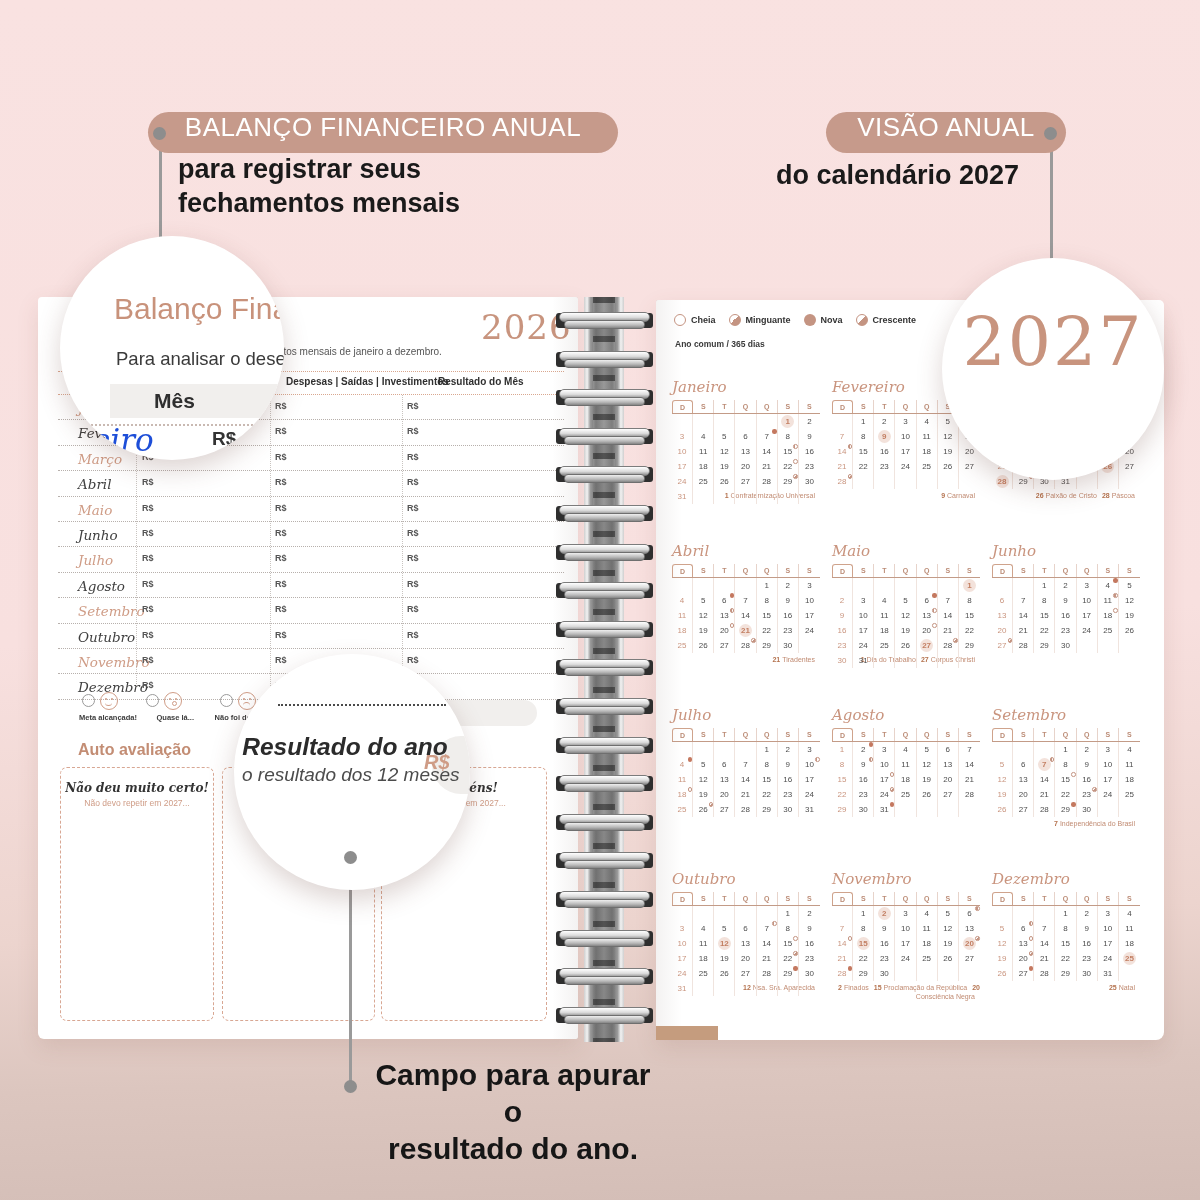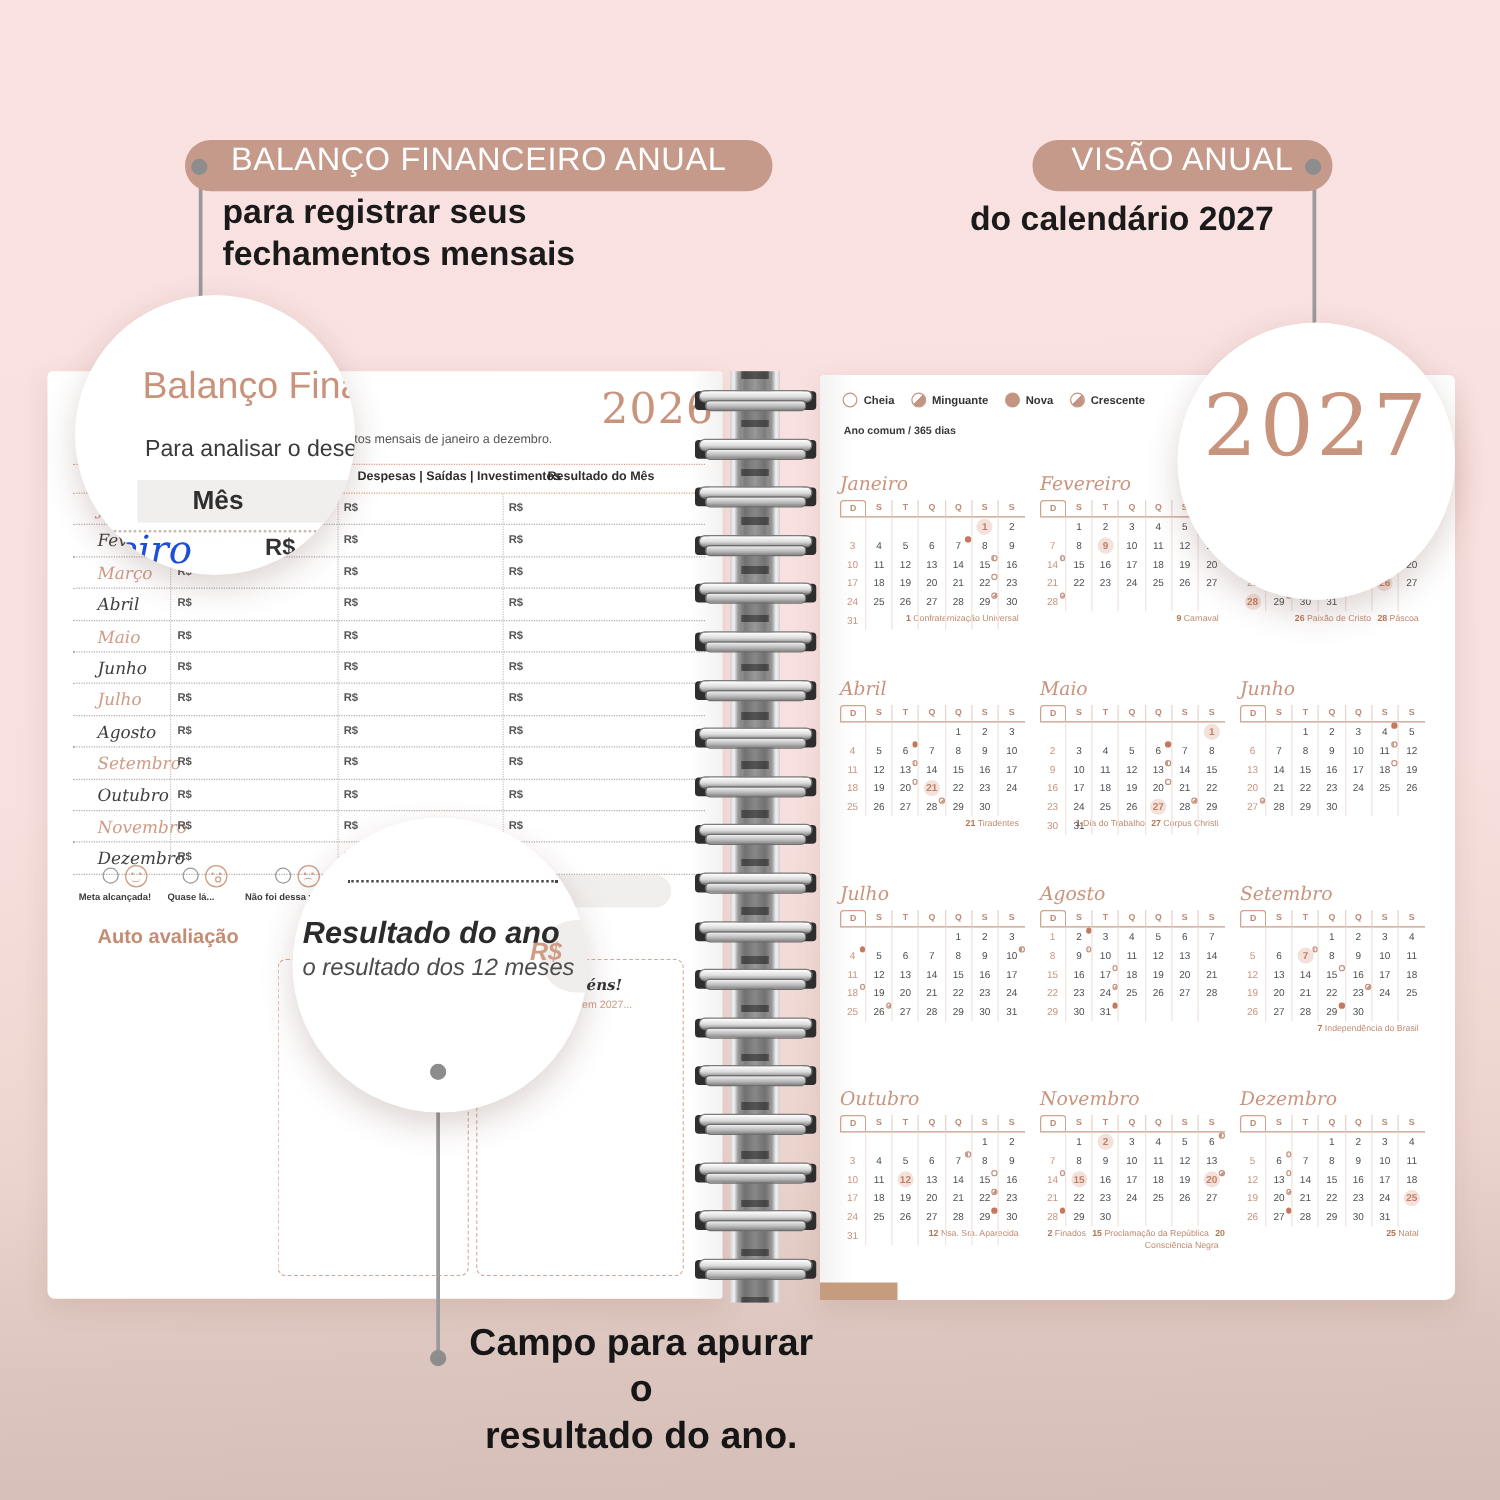--- a/index.html
+++ b/index.html
@@ -46,21 +46,21 @@
   .gh1{position:absolute;left:248px;top:79px;font-size:10px;font-weight:bold;color:#2f2f2f;white-space:nowrap;}
   .gh2{position:absolute;left:400px;top:79px;font-size:10px;font-weight:bold;color:#2f2f2f;}
   .trows{position:absolute;left:20px;top:98px;width:506px;}
   .trow{position:relative;height:24.4px;border-bottom:1px dotted #b7b0ac;}
   .mname{position:absolute;left:20px;top:5px;font-family:"DejaVu Serif",serif;font-style:italic;font-size:13.5px;color:#3f3f3f;}
   .trow:nth-child(odd) .mname{color:#cf9c86;}
   .rs{position:absolute;top:6px;font-size:9px;font-weight:600;color:#555;}
   .rs.c1{left:84px;} .rs.c2{left:217px;} .rs.c3{left:349px;}
   .vdot{position:absolute;top:98px;height:293px;border-left:1px dotted #c9c4c0;}
 
-  .opt{position:absolute;top:395px;text-align:left;}
+  .opt{position:absolute;top:395px;text-align:right;}
   .opt .icons{display:flex;align-items:center;justify-content:center;gap:5px;height:17px;}
   .opt .lbl{font-size:7.5px;font-weight:bold;color:#3c3c3c;margin-top:4px;white-space:nowrap;}
   .radio{width:11px;height:11px;border:1.2px solid #9a9a9a;border-radius:50%;}
   .face{width:16px;height:16px;border:1.2px solid #d09d87;border-radius:50%;position:relative;}
   .face::before{content:"";position:absolute;top:5px;left:4px;width:2px;height:2px;border-radius:50%;background:#d09d87;box-shadow:6px 0 0 #d09d87;}
   .face.happy::after{content:"";position:absolute;left:4px;bottom:2.5px;width:7px;height:4px;border-bottom:1.4px solid #d09d87;border-radius:0 0 7px 7px;}
   .face.blush::after{content:"";position:absolute;left:6.5px;bottom:3px;width:3px;height:3px;border:1px solid #d09d87;border-radius:50%;}
   .face.sad::after{content:"";position:absolute;left:4px;bottom:1.5px;width:7px;height:4px;border-top:1.4px solid #d09d87;border-radius:7px 7px 0 0;}
   .fieldpill{position:absolute;left:382px;top:403px;width:117px;height:26px;border-radius:13px;background:#f1efed;}
   .auto-title{position:absolute;left:40px;top:444px;font-size:16px;font-weight:600;color:#c38d74;}
@@ -253,20 +253,24 @@
         <div class="opt" style="left: 158px; width: 84px;">
           <div class="icons">
             <span class="radio"></span>
             <span class="face sad"></span>
           </div>
           <div class="lbl">Não foi dessa vez!</div>
         </div>
       </div>
     <div class="fieldpill"></div>
     <div class="auto-title">Auto avaliação</div>
+    <div class="abox b1">
+      <div class="l1">Não deu muito certo!</div>
+      <div class="l2">Não devo repetir em 2027...</div>
+    </div>
     <div class="abox b2">
       <div class="l1"></div>
       <div class="l2"></div>
     </div>
     <div class="abox b3">
       <div class="l1">Parabéns!</div>
       <div class="l2">Vou repetir em 2027...</div>
     </div>
   </div>
 

